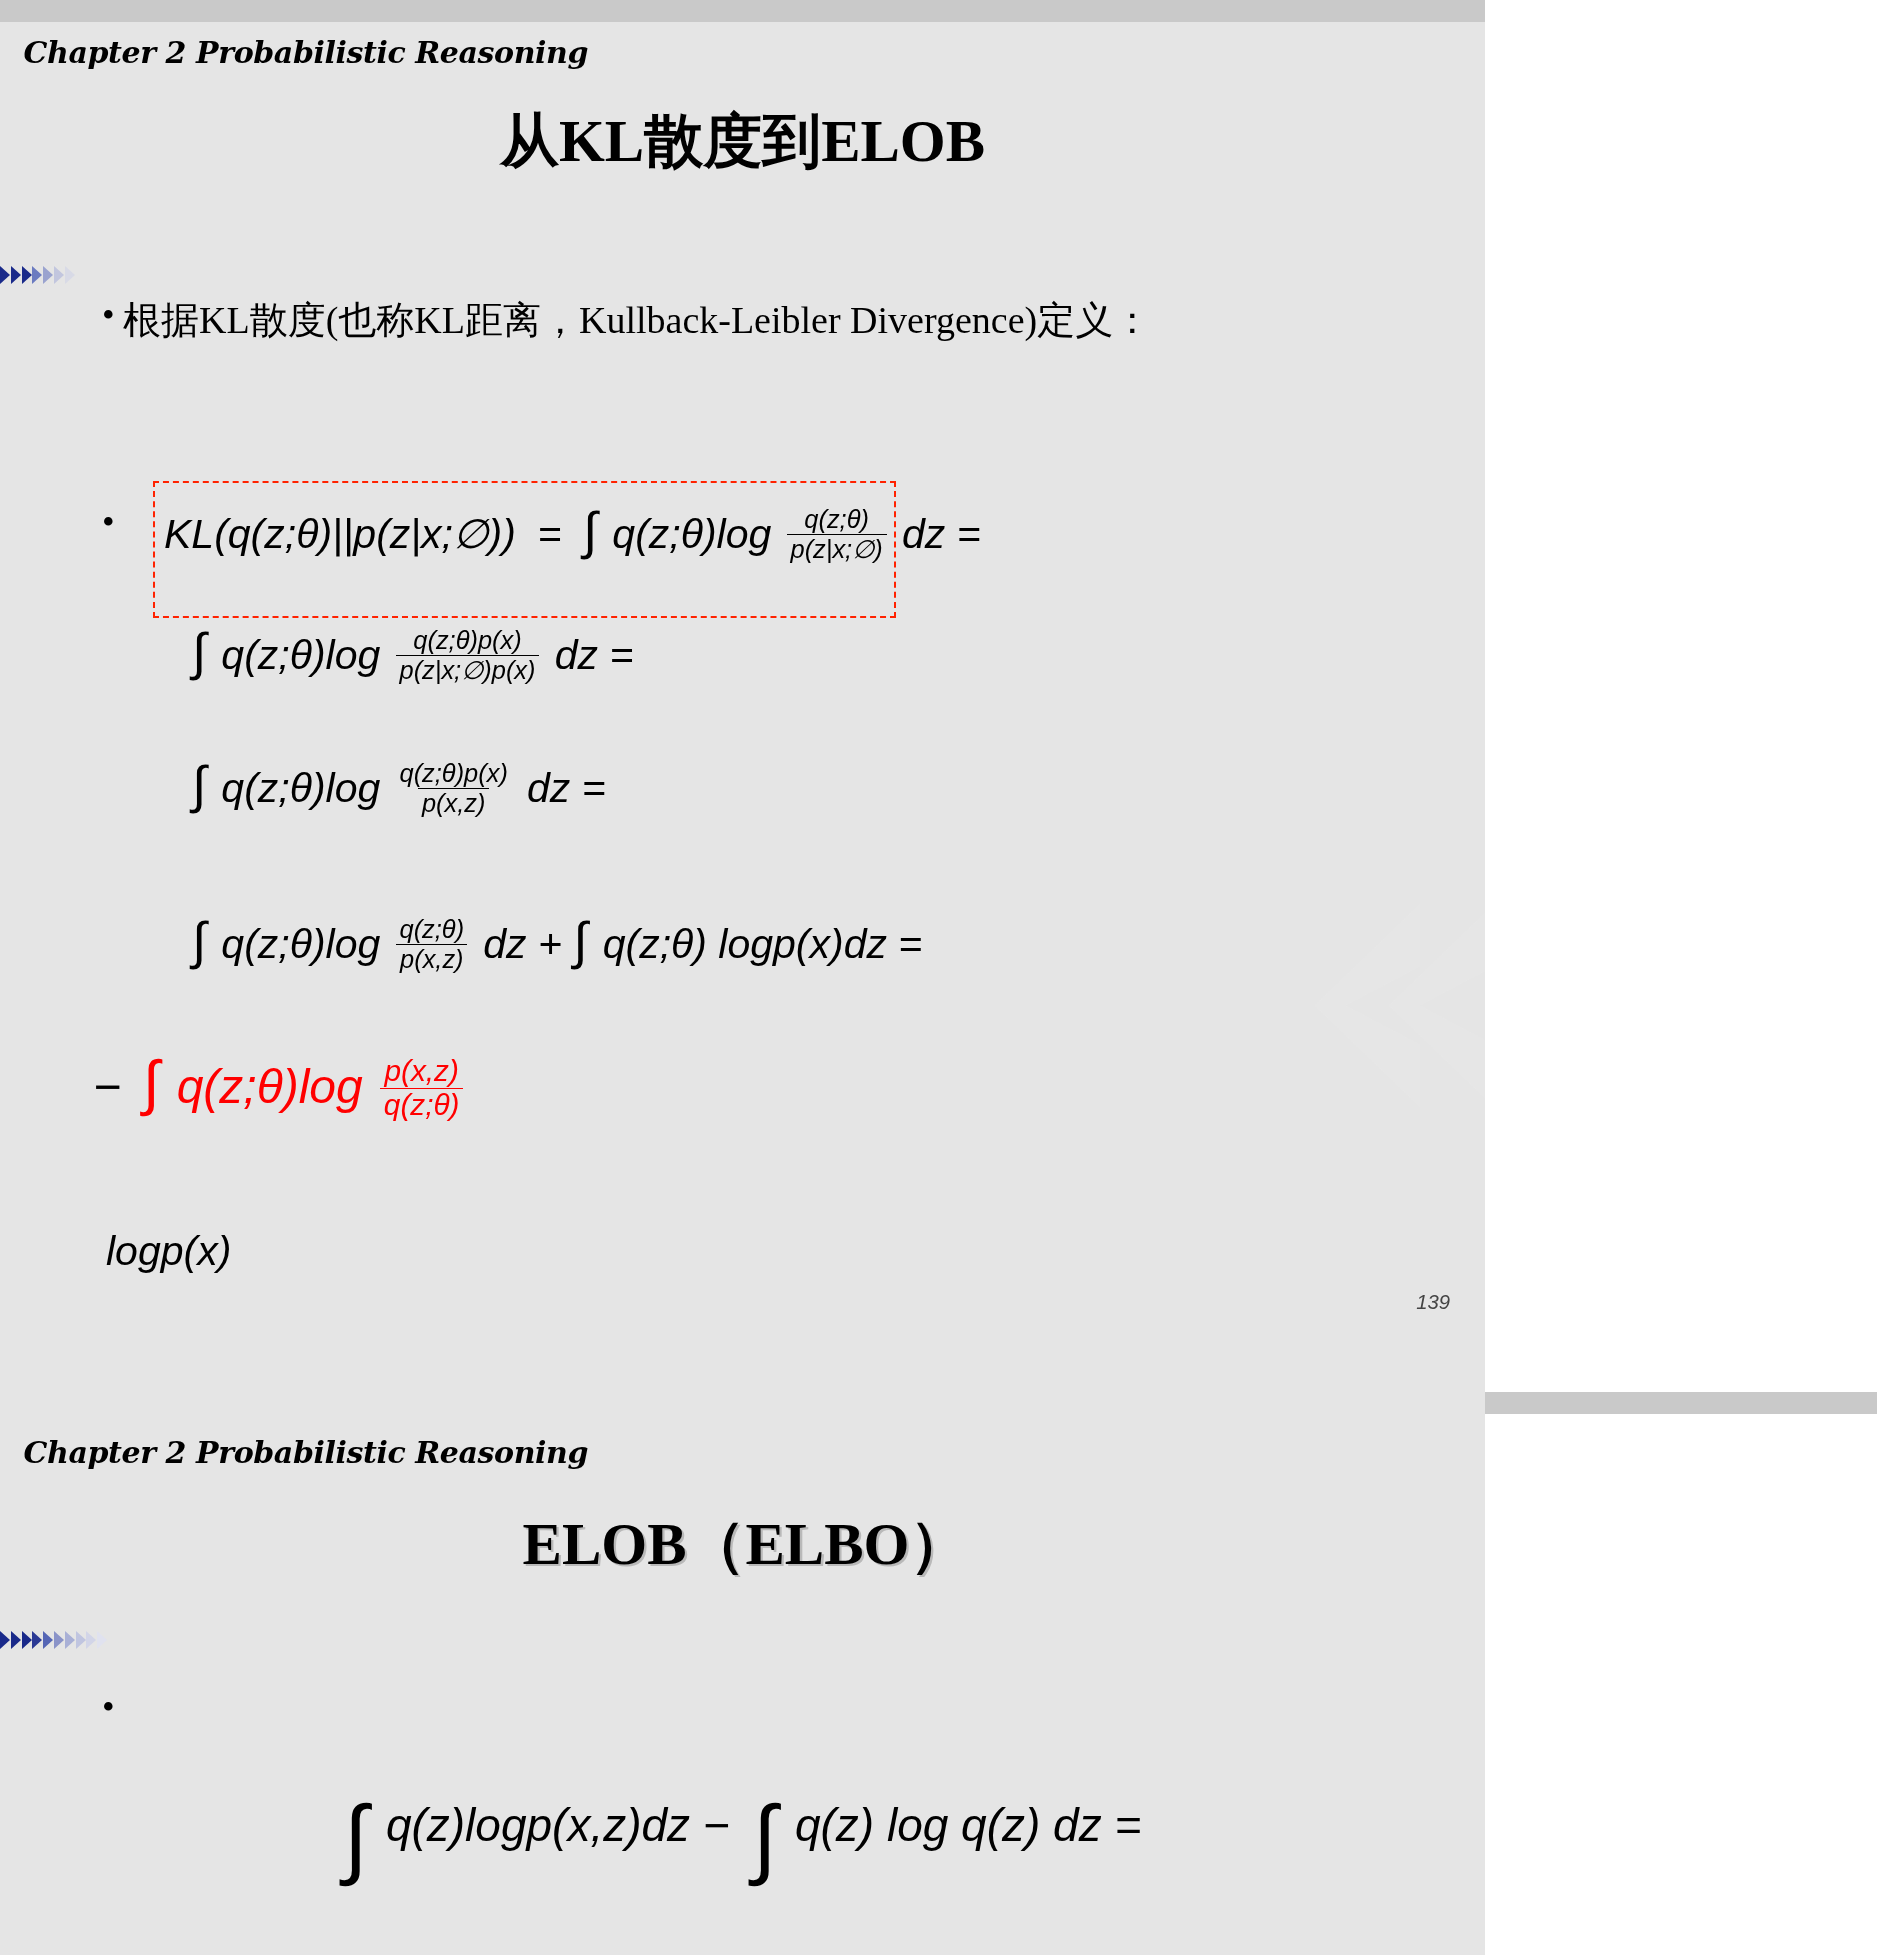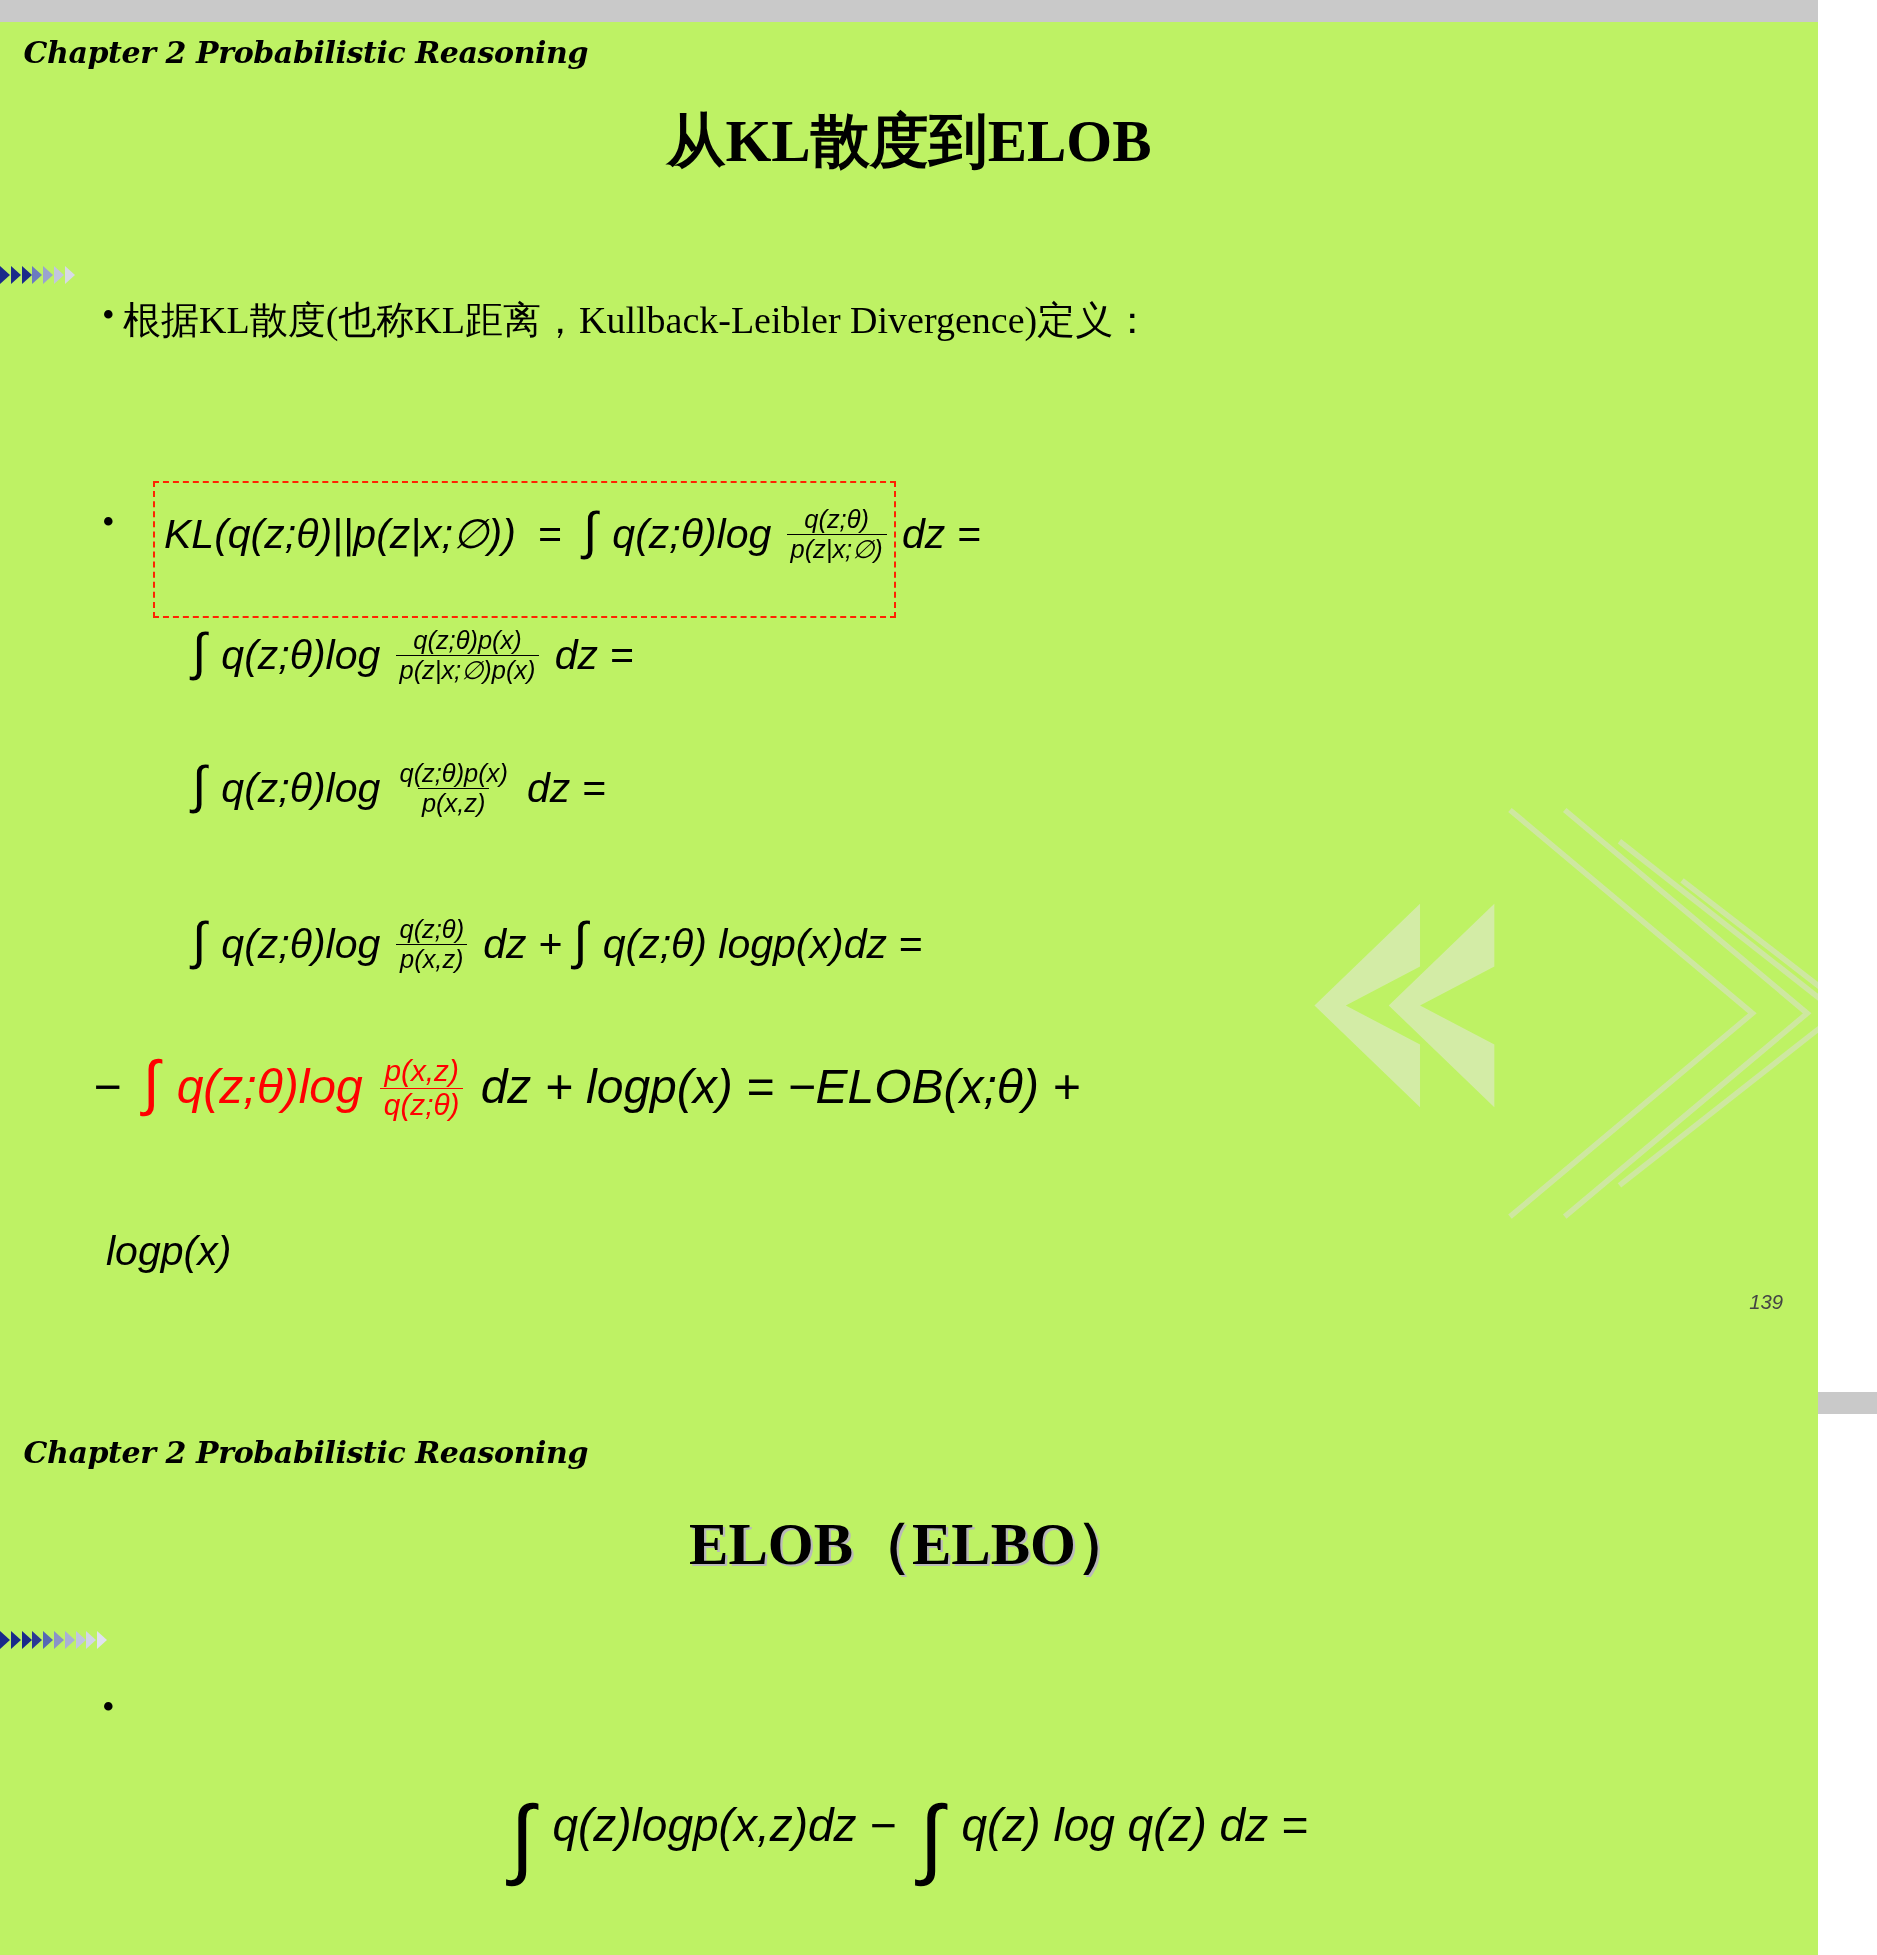--- a/index.html
+++ b/index.html
@@ -9,24 +9,24 @@
   }
   body {
     width: 1877px;
     height: 2816px;
     font-family: "Liberation Serif", serif;
     position: relative;
     overflow: hidden;
   }
   .page {
     position: relative;
-    width: 1818px;
+    width: 1485px;
     box-sizing: border-box;
     overflow: hidden;
-    background: #bef264;
+    background: #e5e5e5;
   }
   #slide-1 { height: 1392px; }
   #slide-2 { height: 1423px; }
 
   .topbar {
     position: absolute;
     left: 0; right: 0;
     top: 0;
     height: 22px;
     background: #c9c9c9;
@@ -248,21 +248,20 @@
   </div>
 
   <div class="eq-block math" style="left:93px; top:1048px; font-size:48px;">
     <span>−</span>
     <span class="bigint red" style="padding-left:8.6px;">∫</span>
     <span class="red">q(z;θ)log</span>
     <span class="frac red">
       <span class="num">p(x,z)</span>
       <span class="den">q(z;θ)</span>
     </span>
-    <span>dz + logp(x) = −ELOB(x;θ) +</span>
   </div>
 
   <div class="eq-block math" style="left:106px; top:1228px; font-size:41px;">logp(x)</div>
 
 
   <div class="page-number" style="top:1291px;font-style:italic;">139</div>
 </div>
 
 <div style="position:absolute; left:0; top:1392px; width:1877px; height:22px; background:#c9c9c9;"></div>
 

